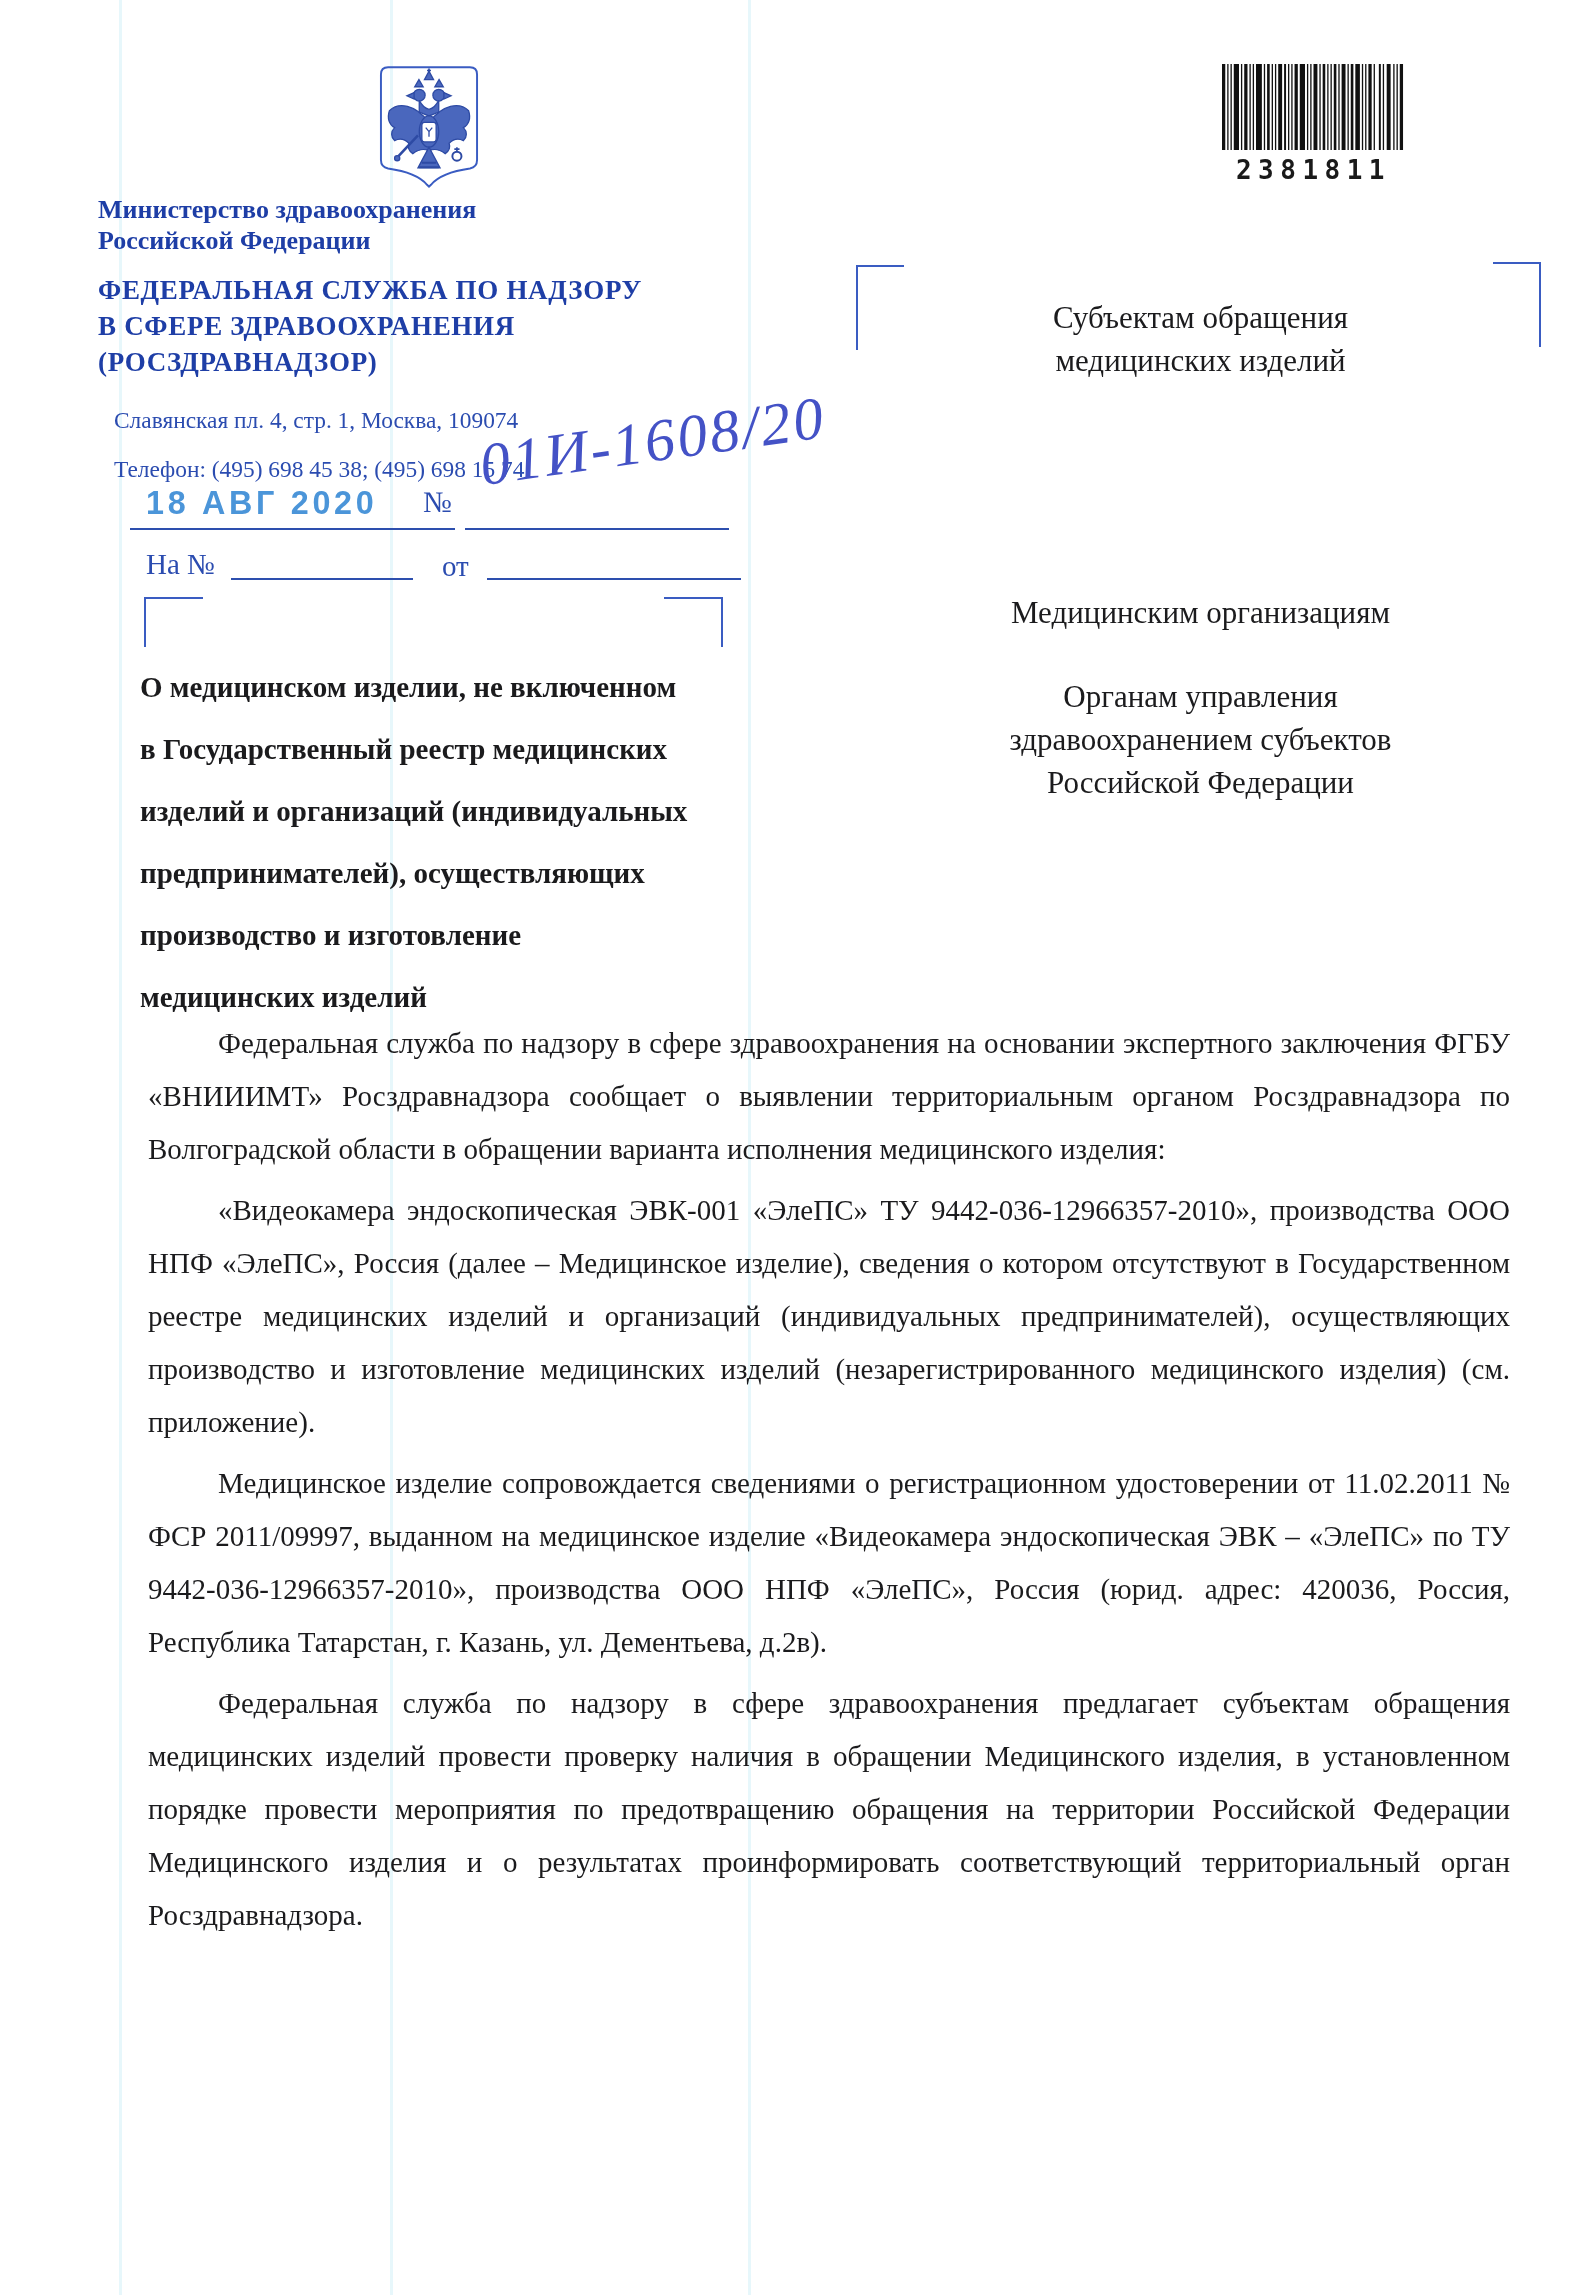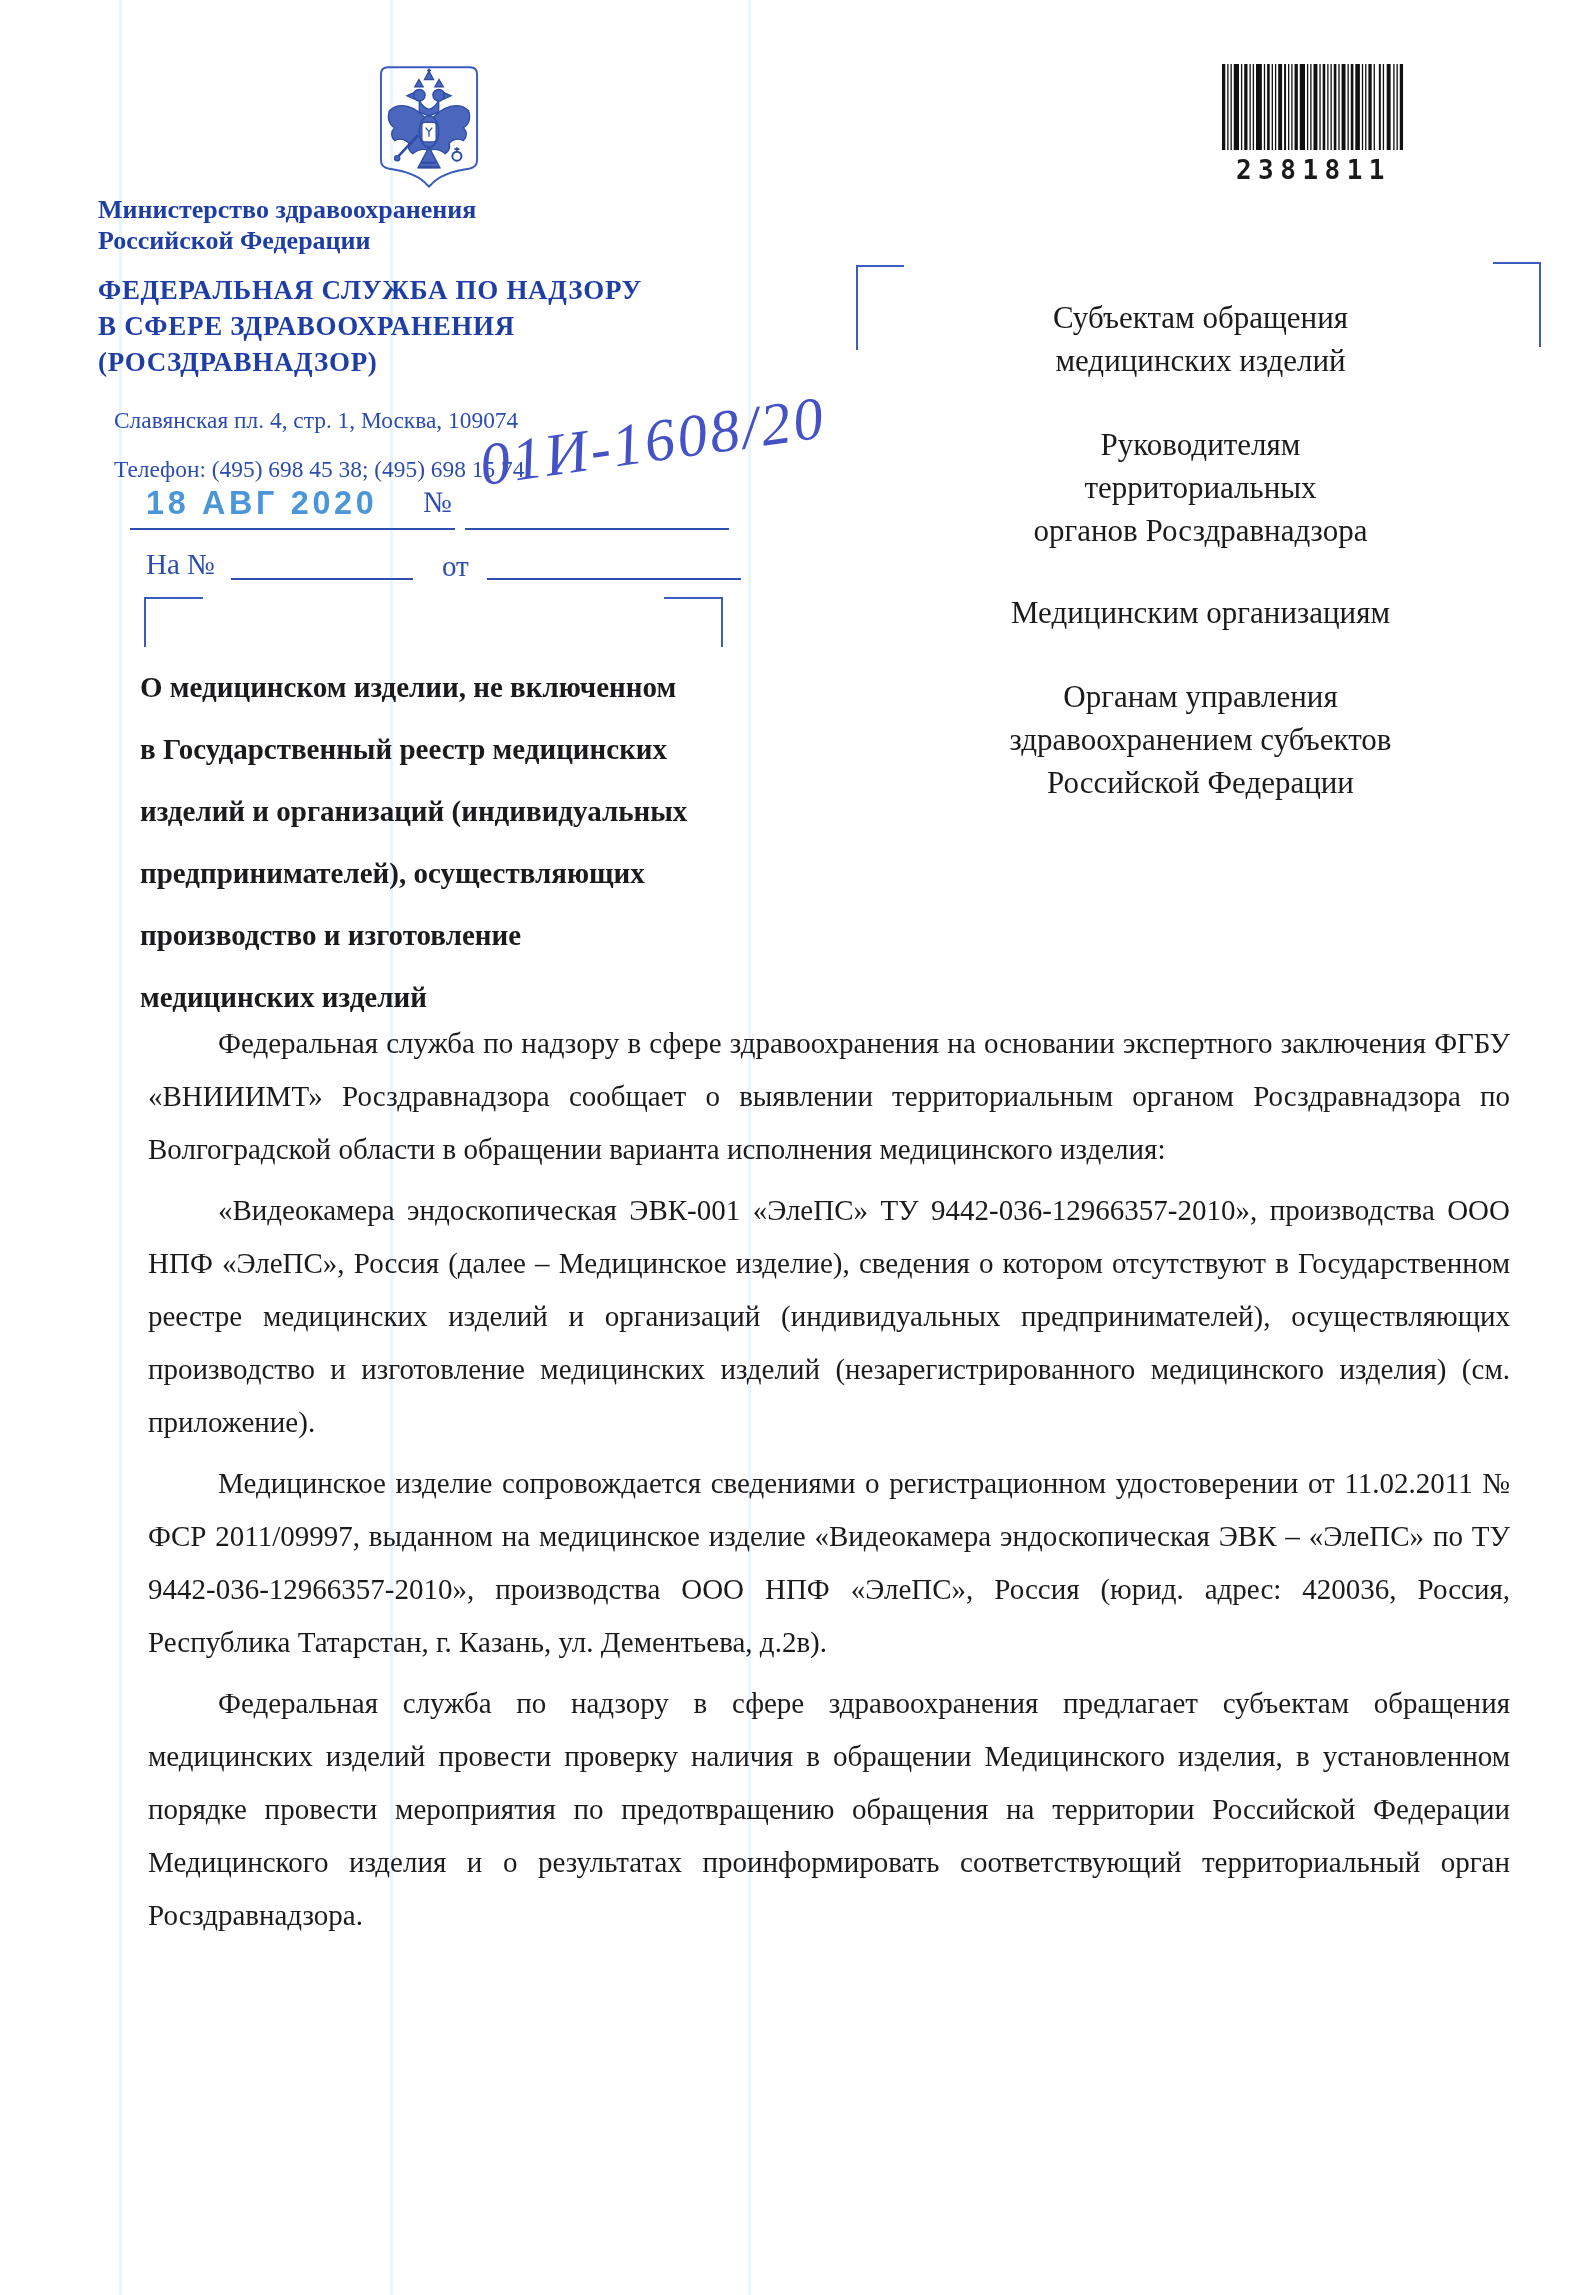--- a/index.html
+++ b/index.html
@@ -207,23 +207,20 @@
 
   <div class="subject">О медицинском изделии, не включенном
 в Государственный реестр медицинских
 изделий и организаций (индивидуальных
 предпринимателей), осуществляющих
 производство и изготовление
 медицинских изделий</div>
 
   <div class="rcpt r1">Субъектам обращения
 медицинских изделий</div>
-  <div class="rcpt r2">Руководителям
-территориальных
-органов Росздравнадзора</div>
   <div class="rcpt r3">Медицинским организациям</div>
   <div class="rcpt r4">Органам управления
 здравоохранением субъектов
 Российской Федерации</div>
 
   <div class="body-text">
     <p>Федеральная служба по надзору в сфере здравоохранения на основании экспертного заключения ФГБУ «ВНИИИМТ» Росздравнадзора сообщает о выявлении территориальным органом Росздравнадзора по Волгоградской области в обращении варианта исполнения медицинского изделия:</p>
     <p>«Видеокамера эндоскопическая ЭВК-001 «ЭлеПС» ТУ 9442-036-12966357-2010», производства ООО НПФ «ЭлеПС», Россия (далее – Медицинское изделие), сведения о котором отсутствуют в Государственном реестре медицинских изделий и организаций (индивидуальных предпринимателей), осуществляющих производство и изготовление медицинских изделий (незарегистрированного медицинского изделия) (см. приложение).</p>
     <p>Медицинское изделие сопровождается сведениями о регистрационном удостоверении от 11.02.2011 № ФСР 2011/09997, выданном на медицинское изделие «Видеокамера эндоскопическая ЭВК – «ЭлеПС» по ТУ 9442-036-12966357-2010», производства ООО НПФ «ЭлеПС», Россия (юрид. адрес: 420036, Россия, Республика Татарстан, г. Казань, ул. Дементьева, д.2в).</p>
     <p>Федеральная служба по надзору в сфере здравоохранения предлагает субъектам обращения медицинских изделий провести проверку наличия в обращении Медицинского изделия, в установленном порядке провести мероприятия по предотвращению обращения на территории Российской Федерации Медицинского изделия и о результатах проинформировать соответствующий территориальный орган Росздравнадзора.</p>

